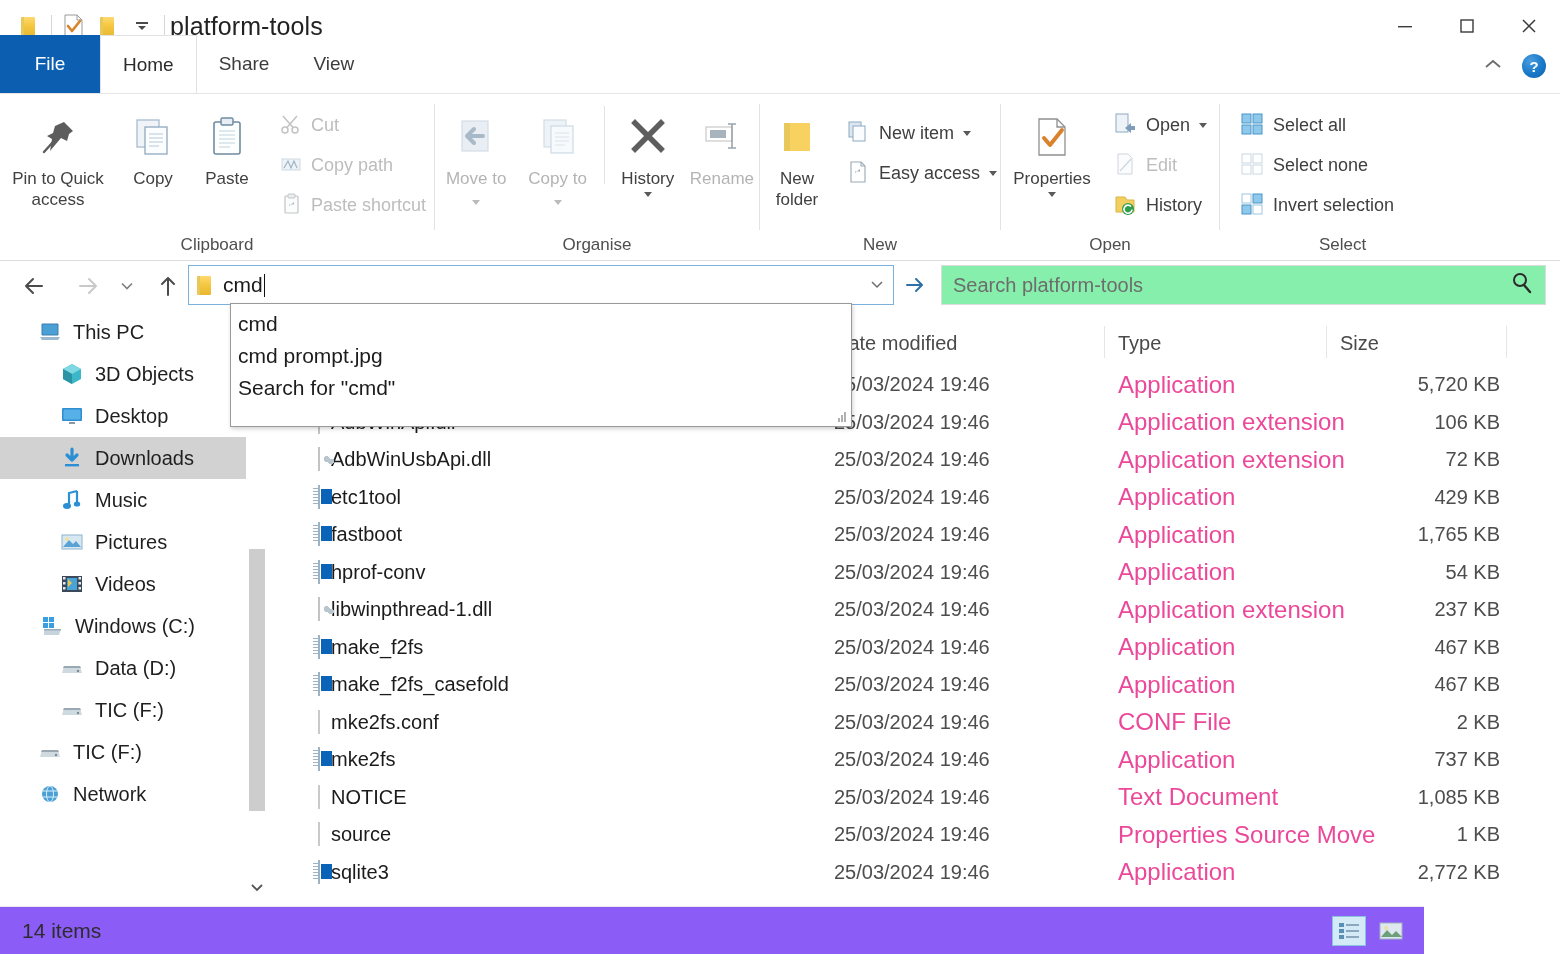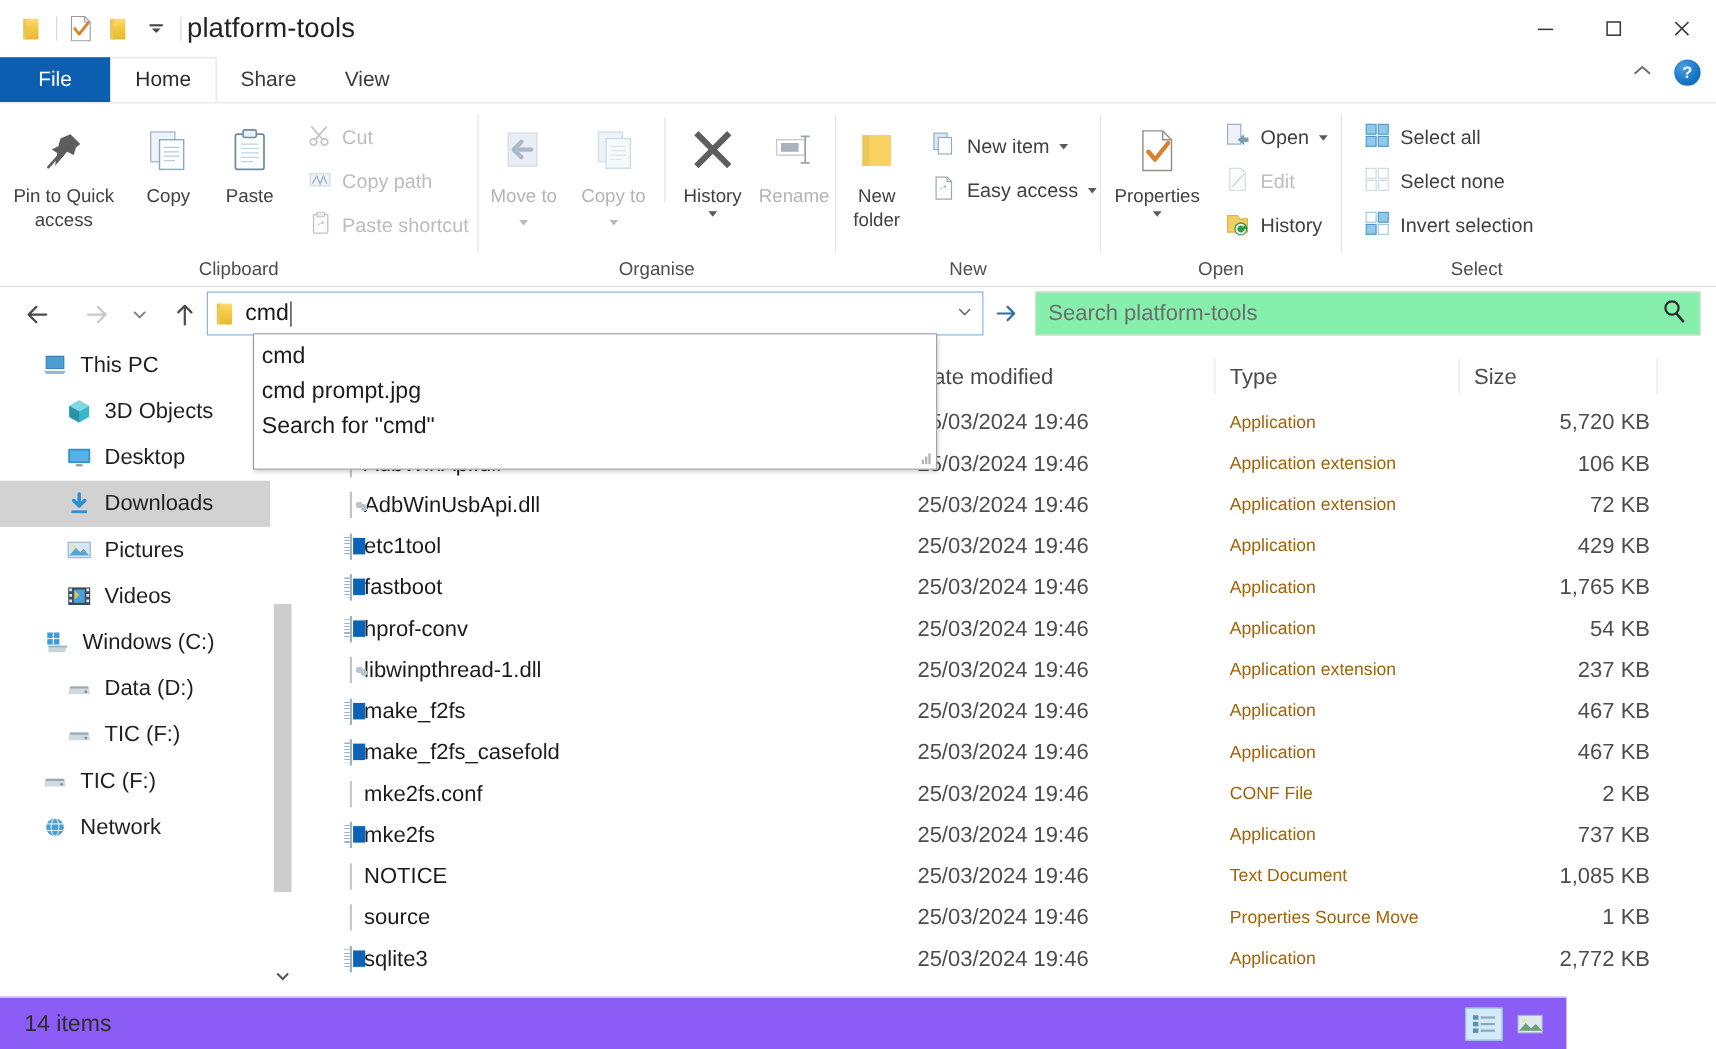--- a/index.html
+++ b/index.html
@@ -37,21 +37,21 @@
     content:""; position:absolute; left:0px; top:1px; width:3px; height:19px;
     background:#e8c75b; border-radius:1px 0 0 1px;
   }
 
   
   .tabs {
     position:absolute; left:0; top:52px; width:1560px; height:41px;
     display:flex; align-items:flex-end; background:#fff;
   }
   .tab {
-    height:41px; padding:0 22px; display:flex; align-items:center; justify-content:center;
+    height:58px; padding:0 22px; display:flex; align-items:center; justify-content:center;
     font-size:19px; color:#3c3c3c;
   }
   .tab.file { background:#0c5eb0; color:#fff; width:100px; padding:0; }
   .tab.active { background:#fff; border-top:1px solid #e2e2e2; border-left:1px solid #e2e2e2; border-right:1px solid #e2e2e2; color:#2b2b2b; }
   .ribbon-right { position:absolute; right:14px; top:54px; display:flex; align-items:center; gap:18px; }
   .help-btn {
     width:24px;height:24px;border-radius:50%;
     background:radial-gradient(circle at 35% 30%, #4a9de0 0%, #1878c8 55%, #0f63ad 100%);
     color:#fff;font-size:15px;font-weight:bold;display:flex;align-items:center;justify-content:center;
   }
@@ -122,21 +122,21 @@
   .side-arrow { position:absolute; left:0; bottom:8px; width:22px; height:22px; display:flex; align-items:center; justify-content:center; }
 
   
   .colhdr { position:absolute; left:300px; top:320px; width:1260px; height:46px; display:flex; align-items:center; }
   .colhdr .ch { font-size:20px; color:#4a4a4a; position:absolute; }
   .colhdr .vline { position:absolute; top:6px; width:1px; height:32px; background:#e6e6e6; }
   .listwrap { position:absolute; left:300px; top:366px; width:1260px; height:540px; }
   .frow { position:relative; height:37.5px; display:flex; align-items:center; }
   .fname { position:absolute; left:18px; display:flex; align-items:center; gap:11px; font-size:20px; color:#1b1b1b; }
   .fdate { position:absolute; left:534px; font-size:20px; color:#4d4d4d; }
-  .ftype { position:absolute; left:818px; font-size:16px; color:#a16207; }
+  .ftype { position:absolute; left:818px; font-size:24px; color:#ec4899; }
   .fsize { position:absolute; left:1040px; width:160px; text-align:right; font-size:20px; color:#4d4d4d; }
 
   
   .ico { width:21px; height:24px; position:relative; flex:0 0 21px; }
   .ico-app {
     border:1px solid #9db3c4; background:#fff;
   }
   .ico-app:before { content:""; position:absolute; left:2px; top:3px; width:11px; height:15px; background:#0b63b8; }
   .ico-app:after {
     content:""; position:absolute; right:1px; top:2px; width:5px; height:18px;
@@ -708,20 +708,31 @@
         <span>Desktop</span>
       </div>
       <div class="side-item sel" style="padding-left: 58px;">
         <span class="side-ico">
           <svg width="22" height="24" viewBox="0 0 22 24">
             <path d="M11 3v11m0 0l-5-5m5 5l5-5" fill="none" stroke="#2b8fd6" stroke-width="3.2" stroke-linecap="round" stroke-linejoin="round"></path>
             <rect x="4" y="18" width="14" height="2.4" fill="#2b8fd6"></rect>
           </svg>
         </span>
         <span>Downloads</span>
+      </div>
+      <div class="side-item" style="padding-left: 58px;">
+        <span class="side-ico">
+          <svg width="22" height="24" viewBox="0 0 22 24">
+            <path d="M16 3v12" stroke="#2b8fd6" stroke-width="2.2" fill="none"></path>
+            <path d="M16 3l-8 2v12" stroke="#2b8fd6" stroke-width="2.2" fill="none"></path>
+            <ellipse cx="6" cy="18" rx="4" ry="3" fill="#2b8fd6"></ellipse>
+            <ellipse cx="16" cy="16" rx="3.2" ry="2.6" fill="#2b8fd6"></ellipse>
+          </svg>
+        </span>
+        <span>Music</span>
       </div>
       <div class="side-item" style="padding-left: 58px;">
         <span class="side-ico">
           <svg width="24" height="22" viewBox="0 0 24 22">
             <rect x="2" y="4" width="20" height="14" fill="#d8e8f2" stroke="#8fb4cc" stroke-width="1"></rect>
             <path d="M3 16l6-7 4 4 3-3 5 6z" fill="#5aa3d4"></path>
             <circle cx="7" cy="8" r="1.8" fill="#f0e48a"></circle>
           </svg>
         </span>
         <span>Pictures</span>

